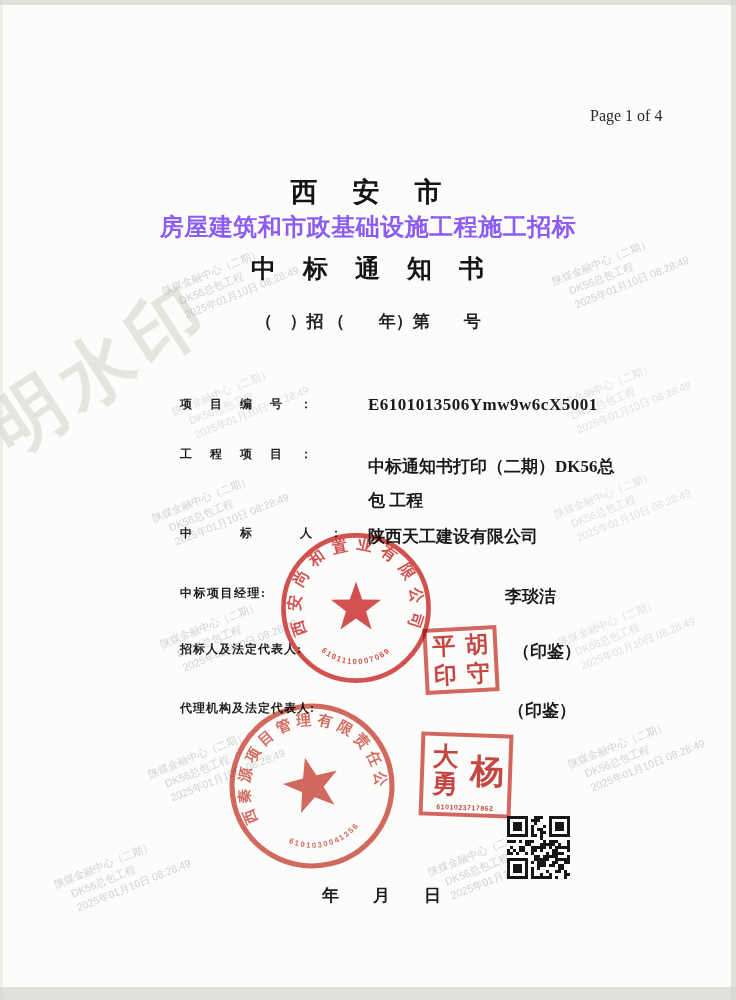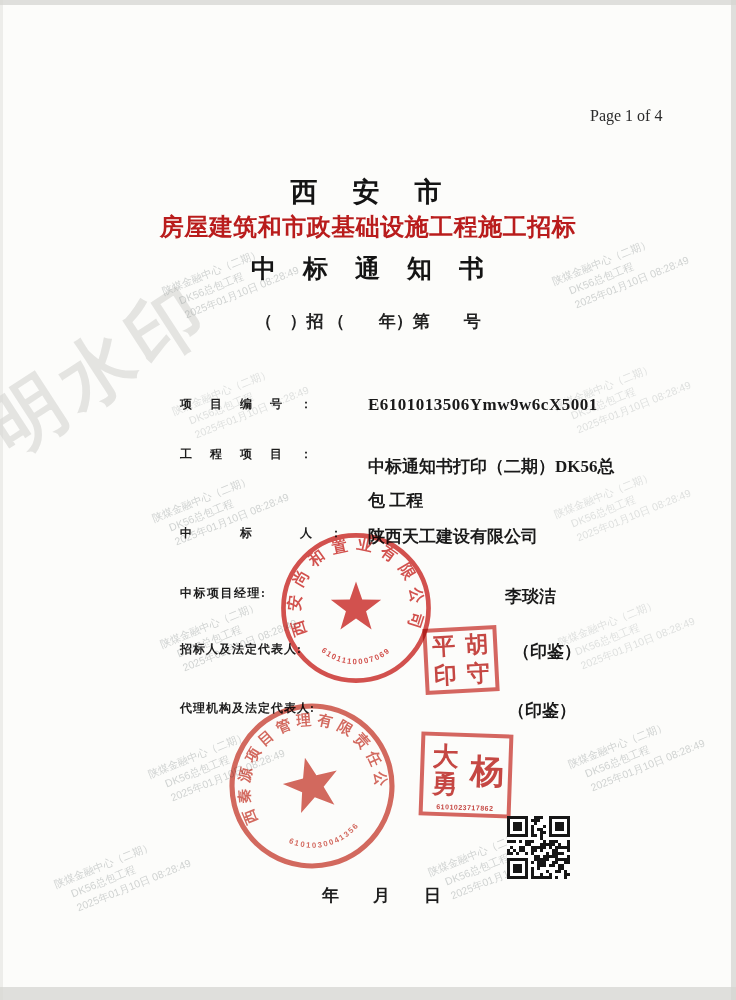--- a/index.html
+++ b/index.html
@@ -12,21 +12,21 @@
   .edge.top{left:0;top:0;width:736px;height:5px;}
   .edge.bottom{left:0;top:987px;width:736px;height:13px;}
   .edge.right{left:731px;top:0;width:5px;height:1000px;}
   .edge.left{left:0;top:0;width:3px;height:1000px;opacity:.4;}
 
   .abs{position:absolute;}
   .hdr-left{left:85px;top:109px;font-size:15px;font-weight:700;color:#3b3b3b;letter-spacing:.5px;}
   .hdr-right{left:590px;top:107px;font-size:16px;color:#2b2b2b;}
 
   .t-city{left:0;top:174px;width:736px;text-align:center;font-size:27px;font-weight:700;letter-spacing:4px;color:#141414;}
-  .t-sub{left:0;top:211px;width:736px;text-align:center;font-size:24px;font-weight:700;letter-spacing:.5px;color:#b91c1c;}
+  .t-sub{left:0;top:211px;width:736px;text-align:center;font-size:24px;font-weight:700;letter-spacing:.5px;color:#8b5cf6;}
   .t-doc{left:0;top:252px;width:736px;text-align:center;font-size:25px;font-weight:700;letter-spacing:1px;color:#141414;}
   .t-ref{left:0;top:310px;width:736px;text-align:center;font-size:17px;font-weight:700;color:#222;}
 
   .lbl{font-size:12px;font-weight:700;letter-spacing:3px;color:#1d1d1d;white-space:nowrap;}
   .val{font-size:17px;font-weight:700;color:#1a1a1a;white-space:nowrap;}
   .lbl.l1{left:180px;top:396px;}
   .val.v1{left:368px;top:395px;letter-spacing:.5px;}
   .lbl.l2{left:180px;top:446px;}
   .val.v2{left:368px;top:450px;white-space:normal;width:260px;line-height:34px;}
   .lbl.l3{left:180px;top:525px;}

